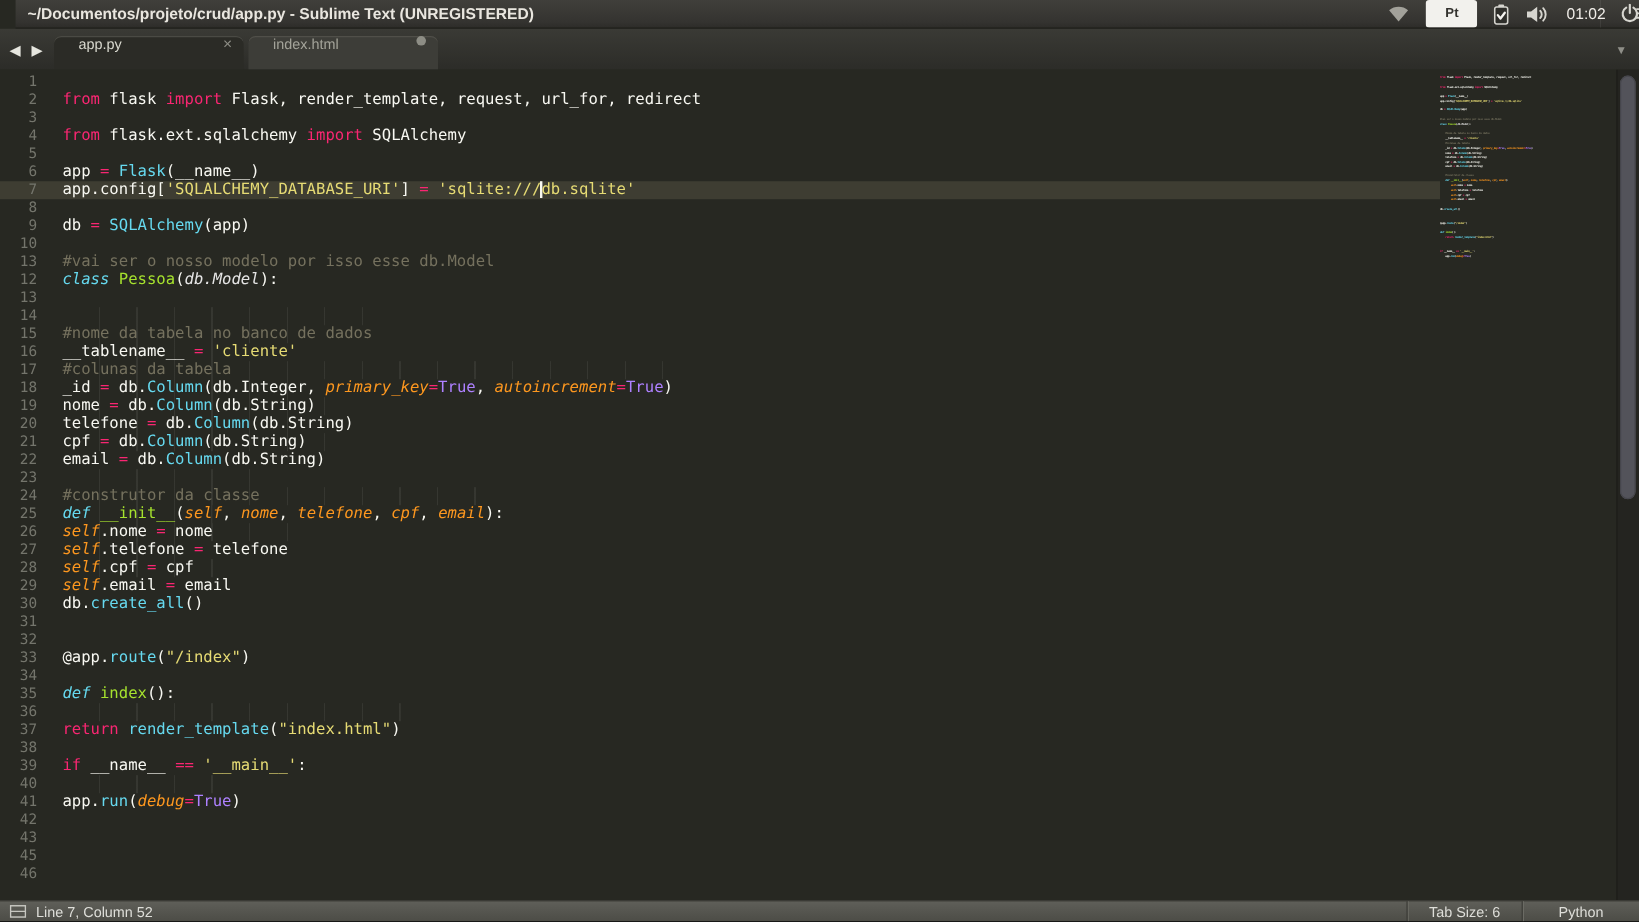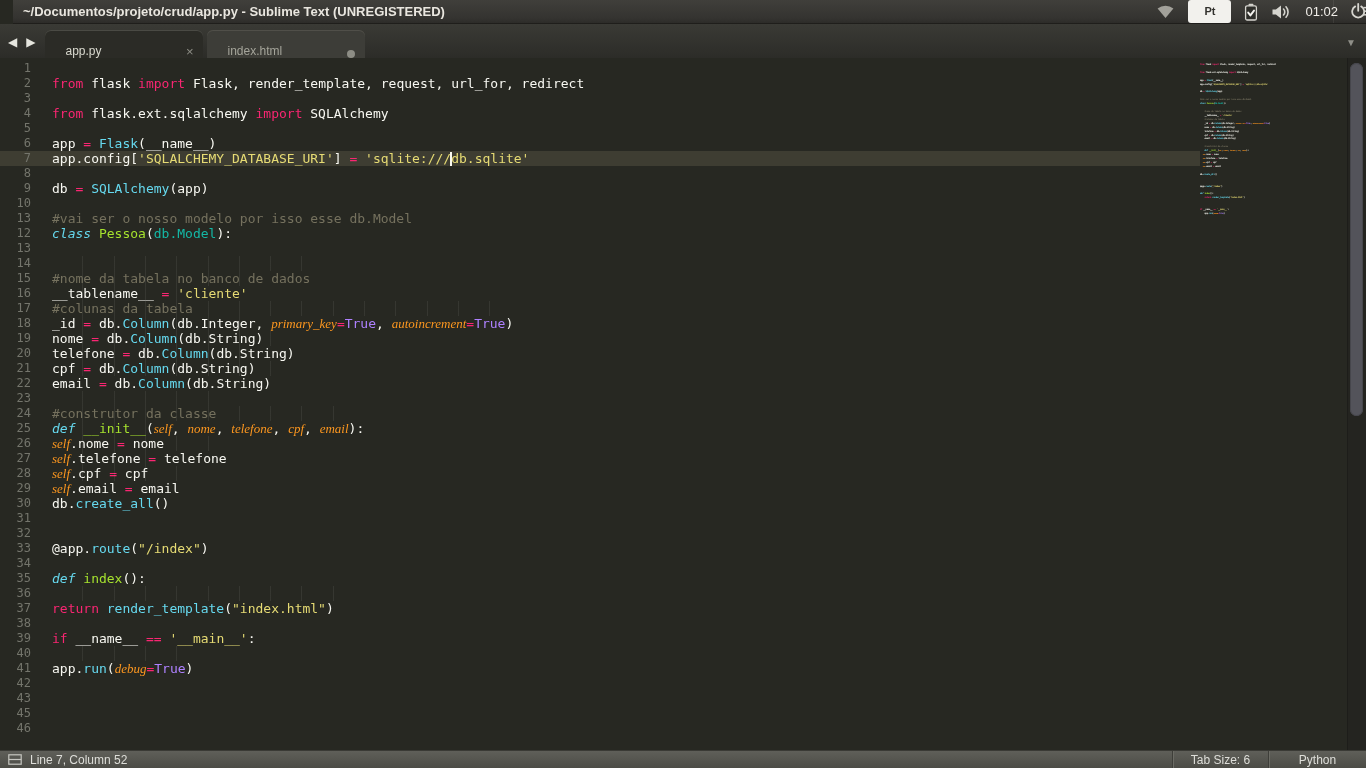--- a/index.html
+++ b/index.html
@@ -21,21 +21,21 @@
   .clock { color:#f0ede8; font-size:13px; }
 
   
   .tabbar { position:absolute; top:24px; left:0; width:1366px; height:34px;
             background:linear-gradient(180deg,#3a3a35 0%,#2c2c28 100%);
             display:flex; align-items:flex-end; }
   .nav-arrows { display:flex; align-items:center; gap:9px; padding:0 10px 9px 8px;
                 color:#e6e6df; font-size:12px; }
   .nav-arrows span { cursor:default; }
   #tabs { display:flex; align-items:flex-end; height:100%; }
-  .tab { width:158px; height:28px; border-radius:6px 6px 0 0; display:flex; align-items:flex-end;
+  .tab { width:158px; height:28px; border-radius:6px 6px 0 0; display:flex; align-items:flex-start;
          padding:0 10px 0 20px; font-size:12px; position:relative; margin-right:4px; }
   .tab.active { background:#2b2b26; color:#d9d9cf; box-shadow:inset 0 1px 0 #4a4a44; }
   .tab.inactive { background:#3d3d38; color:#a4a49a; box-shadow:inset 0 1px 0 #504f49; }
   .tab .close { margin-left:auto; color:#8d8d85; font-size:13px; line-height:13px; }
   .tab .dot { margin-left:auto; width:8px; height:8px; border-radius:50%; background:#8d8d85; }
   .tab-overflow { position:absolute; right:10px; bottom:10px; color:#8f8f88; font-size:10px; }
 
   
   .editor { position:absolute; top:58px; left:0; width:1366px; height:692px;
             background:#272822; overflow:hidden; }
@@ -47,22 +47,22 @@
   .text { padding-left:21px; white-space:pre; }
   .ind { white-space:pre;
          background-image:repeating-linear-gradient(to right,
             transparent 0, transparent calc(4ch - 1px),
             rgba(248,248,242,0.07) calc(4ch - 1px), rgba(248,248,242,0.07) 4ch); }
   .t-p  { color:#f92672; }
   .t-w  { color:#f8f8f2; }
   .t-c  { color:#66d9ef; }
   .t-ci { color:#66d9ef; font-style:italic; }
   .t-g  { color:#a6e22e; }
-  .t-gi { color:#14b8a6; }
-  .t-o  { color:#fd971f; font-style:italic;font-family:Liberation Serif, serif; }
+  .t-gi { color:#e5e5e5; font-style:italic; }
+  .t-o  { color:#fd971f; font-style:italic; }
   .t-pu { color:#ae81ff; }
   .t-y  { color:#e6db74; }
   .t-cm { color:#75715e; }
   .cursor { display:inline-block; width:2px; height:14px; background:#f8f8f0;
             vertical-align:-3px; margin:0 -1px; }
 
   
   #minimap { position:absolute; left:1200px; top:1px; width:146px; height:690px;
              overflow:hidden; font-family:"DejaVu Sans Mono", monospace;
              font-size:2.2px; font-weight:bold; letter-spacing:-0.2px; opacity:.95; }

